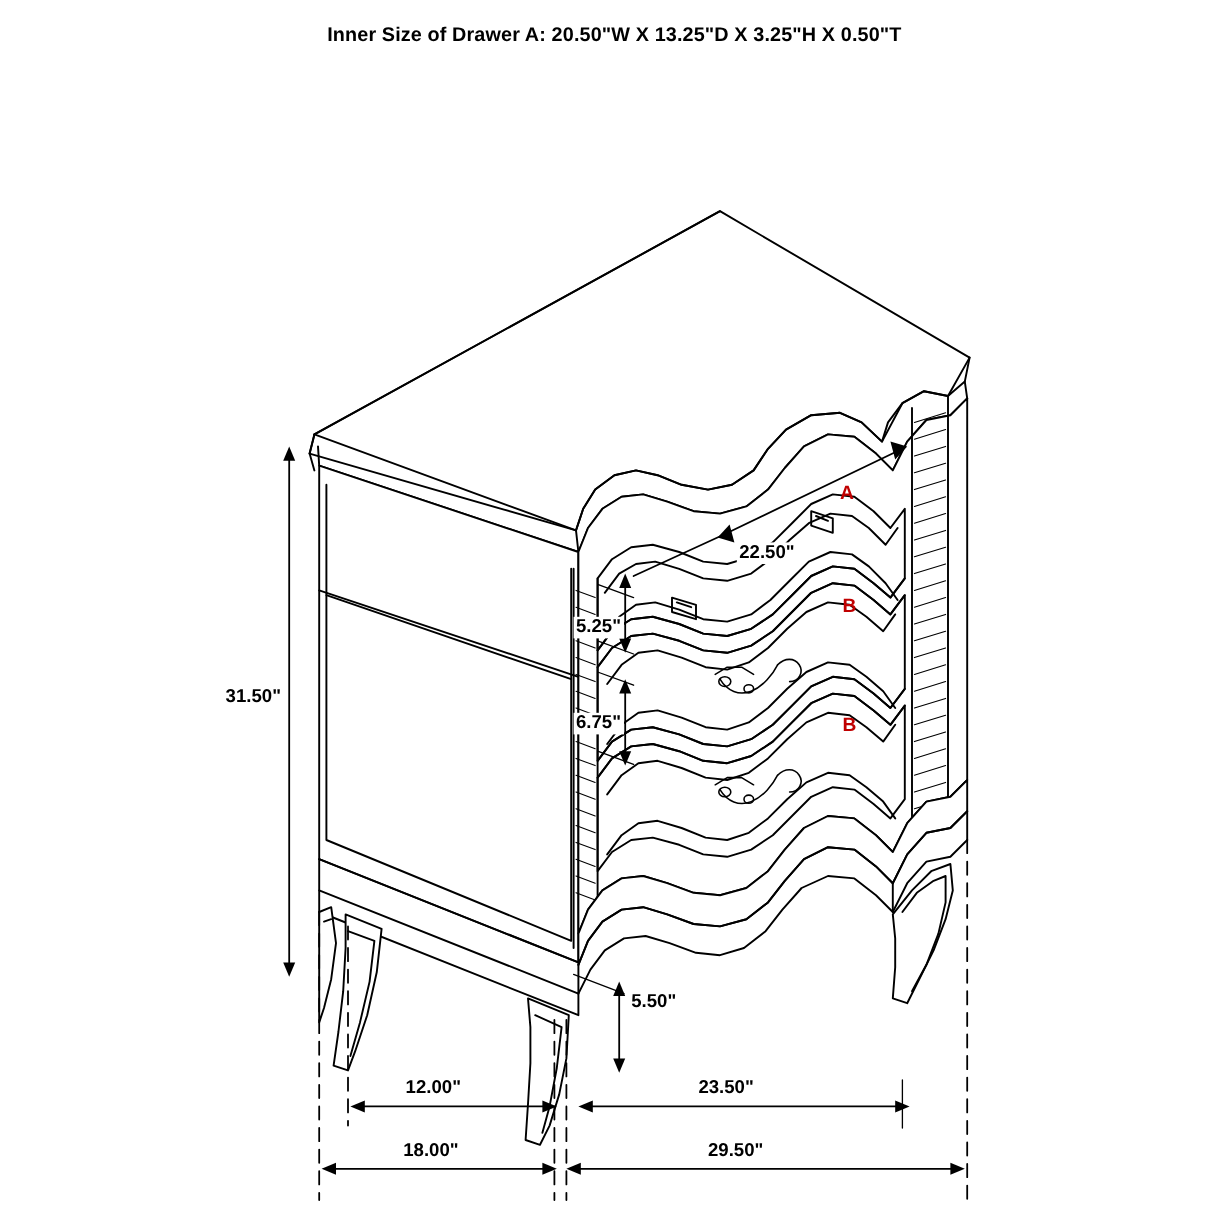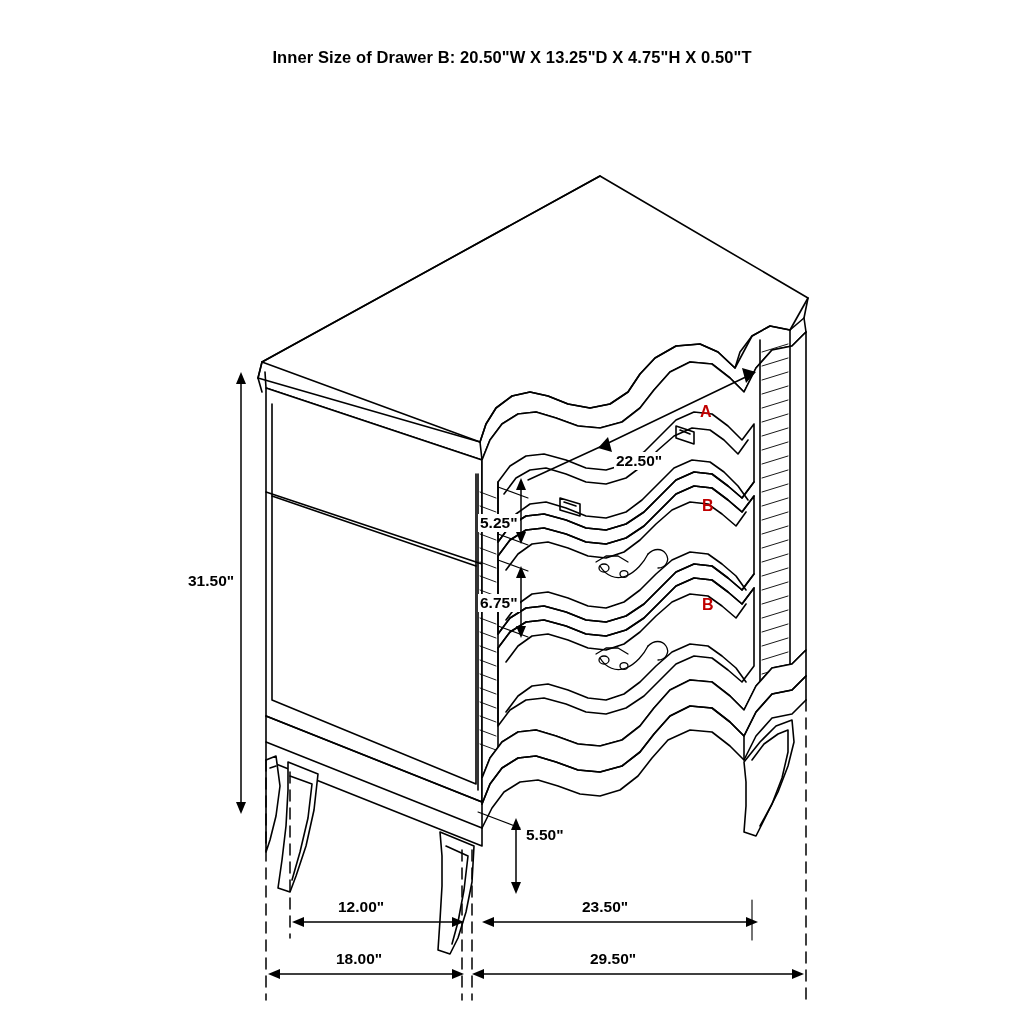--- a/index.html
+++ b/index.html
@@ -54,21 +54,21 @@
     left: 0; top: 0;
     width: 1024px;
     height: 1024px;
   }
 </style>
 </head>
 <body>
 
 <div id="sheet">
 
-  <div class="hdr" id="hdr2">Inner Size of Drawer  B: 20.50"W X 13.25"D X 4.75"H X 0.50"T</div>
+  <div class="hdr" id="hdr1">Inner Size of Drawer  A: 20.50"W X 13.25"D X 3.25"H X 0.50"T</div>
 
   <svg id="art" viewBox="0 0 1024 1024">
     <g fill="none" stroke="#000000" stroke-width="1.6" stroke-linejoin="round" stroke-linecap="round">
 
       <path d="M600,176 L808,298 L804,318 L790,330 L770,326
                L752,336 L740,352 L735,368
                L718,352 L700,344 L676,346 L655,358 L640,374
                L628,392 L610,404 L590,408 L568,404
                L548,396 L530,392 L512,396 L496,408
                L486,424 L480,442

